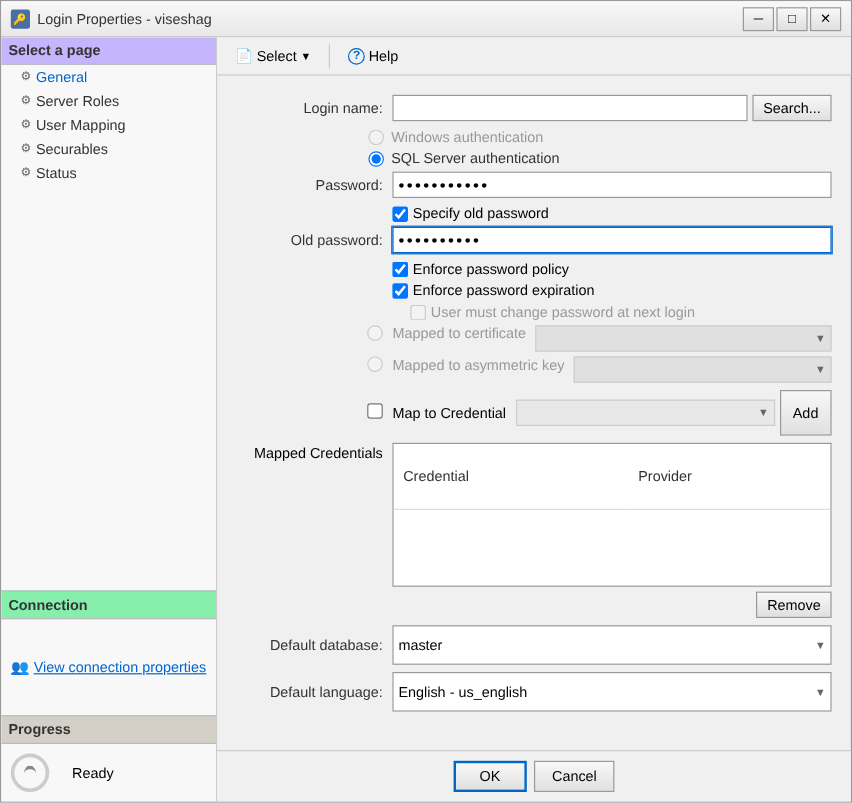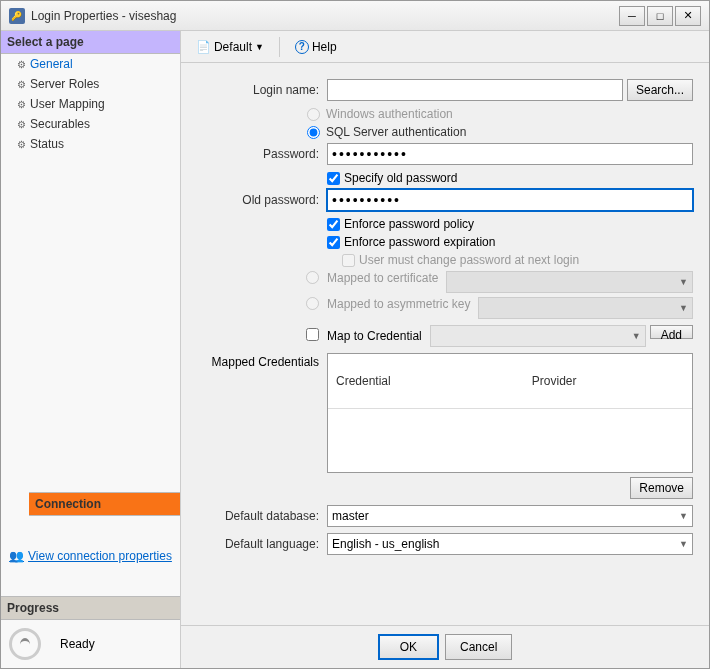--- a/index.html
+++ b/index.html
@@ -11,21 +11,21 @@
     .title-text { font-size: 12px; color: #333; }
     .title-bar-right { display: flex; gap: 2px; }
     .win-btn { width: 26px; height: 20px; border: 1px solid #999; background: linear-gradient(to bottom, #f8f8f8, #e0e0e0); cursor: pointer; display: flex; align-items: center; justify-content: center; font-size: 11px; }
     .main-content { display: flex; flex: 1; overflow: hidden; }
     .sidebar { width: 180px; background: #f8f8f8; border-right: 1px solid #ccc; display: flex; flex-direction: column; }
     .sidebar-section { background: #c4b5fd; padding: 4px 6px; font-weight: bold; font-size: 11px; color: #333; border-bottom: 1px solid #bbb; }
     .sidebar-item { padding: 3px 8px 3px 16px; cursor: pointer; color: #333; display: flex; align-items: center; gap: 4px; }
     .sidebar-item.active { color: #0066cc; }
     .sidebar-icon { color: #666; font-size: 10px; }
     .sidebar-spacer { flex: 1; }
-    .sidebar-connection { background: #f97316; padding: 4px 6px; font-weight: bold; font-size: 11px; color: #333; border-bottom: 1px solid #bbb; border-top: 1px solid #bbb; margin-left: 28px; }
+    .sidebar-connection { background: #86efac; padding: 4px 6px; font-weight: bold; font-size: 11px; color: #333; border-bottom: 1px solid #bbb; border-top: 1px solid #bbb; }
     .sidebar-connection-content { padding: 8px; display: flex; flex-direction: column; align-items: center; gap: 6px; min-height: 80px; justify-content: center; }
     .view-connection-link { color: #0066cc; text-decoration: underline; cursor: pointer; display: flex; align-items: center; gap: 4px; }
     .sidebar-progress { background: #d4d0c8; padding: 4px 6px; font-weight: bold; font-size: 11px; color: #333; border-bottom: 1px solid #bbb; border-top: 1px solid #bbb; }
     .sidebar-progress-content { padding: 8px; display: flex; align-items: center; gap: 19px; }
     .progress-icon { width: 32px; height: 32px; border-radius: 50%; border: 3px solid #ccc; display: flex; align-items: center; justify-content: center; position: relative; }
     .progress-icon::before { content: ''; position: absolute; width: 10px; height: 10px; border-top: 3px solid #888; border-radius: 50%; }
     .right-panel { flex: 1; display: flex; flex-direction: column; }
     .toolbar { background: #f0f0f0; border-bottom: 1px solid #ccc; padding: 4px 8px; display: flex; align-items: center; gap: 4px; height: 32px; }
     .toolbar-btn { display: flex; align-items: center; gap: 3px; padding: 2px 6px; border: 1px solid transparent; cursor: pointer; border-radius: 2px; }
     .toolbar-sep { width: 1px; height: 20px; background: #ccc; margin: 0 4px; }
@@ -37,29 +37,29 @@
     .form-control-password.active-border { border-color: #0066cc; outline: 1px solid #0066cc; }
     .search-btn { margin-left: 4px; padding: 2px 8px; height: 22px; border: 1px solid #999; background: linear-gradient(to bottom, #f8f8f8, #e0e0e0); cursor: pointer; white-space: nowrap; }
     .radio-row { display: flex; align-items: center; margin-bottom: 4px; padding-left: 110px; gap: 6px; }
     .radio-row label { color: #999; }
     .radio-row.active label { color: #333; }
     .checkbox-row { display: flex; align-items: center; margin-bottom: 4px; }
     .checkbox-row.indented { padding-left: 130px; }
     .checkbox-row.indented2 { padding-left: 145px; }
     .checkbox-row label { margin-left: 4px; }
     .checkbox-row label.disabled { color: #999; }
-    .dropdown { height: 22px; border: 1px solid #ccc; background: linear-gradient(to bottom, #f8f8f8, #e8e8e8); padding: 0 4px; cursor: pointer; display: flex; align-items: center; justify-content: space-between; }
+    .dropdown { height: 33px; border: 1px solid #ccc; background: linear-gradient(to bottom, #f8f8f8, #e8e8e8); padding: 0 4px; cursor: pointer; display: flex; align-items: center; justify-content: space-between; }
     .dropdown.disabled { background: #e0e0e0; color: #999; }
     .dropdown-arrow { font-size: 9px; color: #666; }
     .credential-section { display: flex; align-items: flex-start; margin-bottom: 6px; }
     .credential-label { width: 130px; text-align: right; padding-right: 8px; flex-shrink: 0; padding-top: 2px; }
     .credential-table-wrap { flex: 1; border: 1px solid #999; background: white; min-height: 120px; }
     .credential-table { width: 100%; border-collapse: collapse; }
     .credential-table th { padding: 20px 8px; text-align: left; font-weight: normal; border-bottom: 1px solid #ddd; color: #333; }
-    .add-btn { margin-left: 4px; padding: 2px 10px; height: 14px; border: 1px solid #999; background: linear-gradient(to bottom, #f8f8f8, #e0e0e0); cursor: pointer; white-space: nowrap; align-self: flex-start; }
+    .add-btn { margin-left: 4px; padding: 2px 10px; height: 38px; border: 1px solid #999; background: linear-gradient(to bottom, #f8f8f8, #e0e0e0); cursor: pointer; white-space: nowrap; align-self: flex-start; }
     .remove-btn { margin-left: 4px; padding: 2px 8px; height: 22px; border: 1px solid #999; background: linear-gradient(to bottom, #f8f8f8, #e0e0e0); cursor: pointer; white-space: nowrap; align-self: flex-end; }
     .bottom-buttons { border-top: 1px solid #ccc; padding: 8px; display: flex; justify-content: center; gap: 6px; background: #f0f0f0; }
     .btn-ok { padding: 4px 20px; border: 2px solid #0066cc; background: linear-gradient(to bottom, #f8f8f8, #e0e0e0); cursor: pointer; font-size: 12px; }
     .btn-cancel { padding: 4px 14px; border: 1px solid #999; background: linear-gradient(to bottom, #f8f8f8, #e0e0e0); cursor: pointer; font-size: 12px; }
     .mapped-row { display: flex; margin-bottom: 6px; }
     .mapped-label { width: 130px; text-align: right; padding-right: 8px; flex-shrink: 0; color: #999; }
     .form-control-select { height: 22px; border: 1px solid #ccc; background: #e8e8e8; flex: 1; padding: 0 4px; appearance: none; cursor: default; display: flex; align-items: center; justify-content: space-between; }
   </style>
 </head>
 <body>
@@ -124,21 +124,21 @@
         <div class="progress-icon"></div>
         <span>Ready</span>
       </div>
     </div>
 
     <div class="right-panel">
 
       <div class="toolbar">
         <div class="toolbar-btn">
           <span>📄</span>
-          <span>Default</span>
+          <span>Select</span>
           <span style="font-size:9px;">▼</span>
         </div>
         <div class="toolbar-sep"></div>
         <div class="toolbar-btn">
           <span style="color:#0066cc;border:1px solid #0066cc;border-radius:50%;width:14px;height:14px;display:inline-flex;align-items:center;justify-content:center;font-size:10px;font-weight:bold;">?</span>
           <span>Help</span>
         </div>
       </div>
 
       <div class="form-area">

